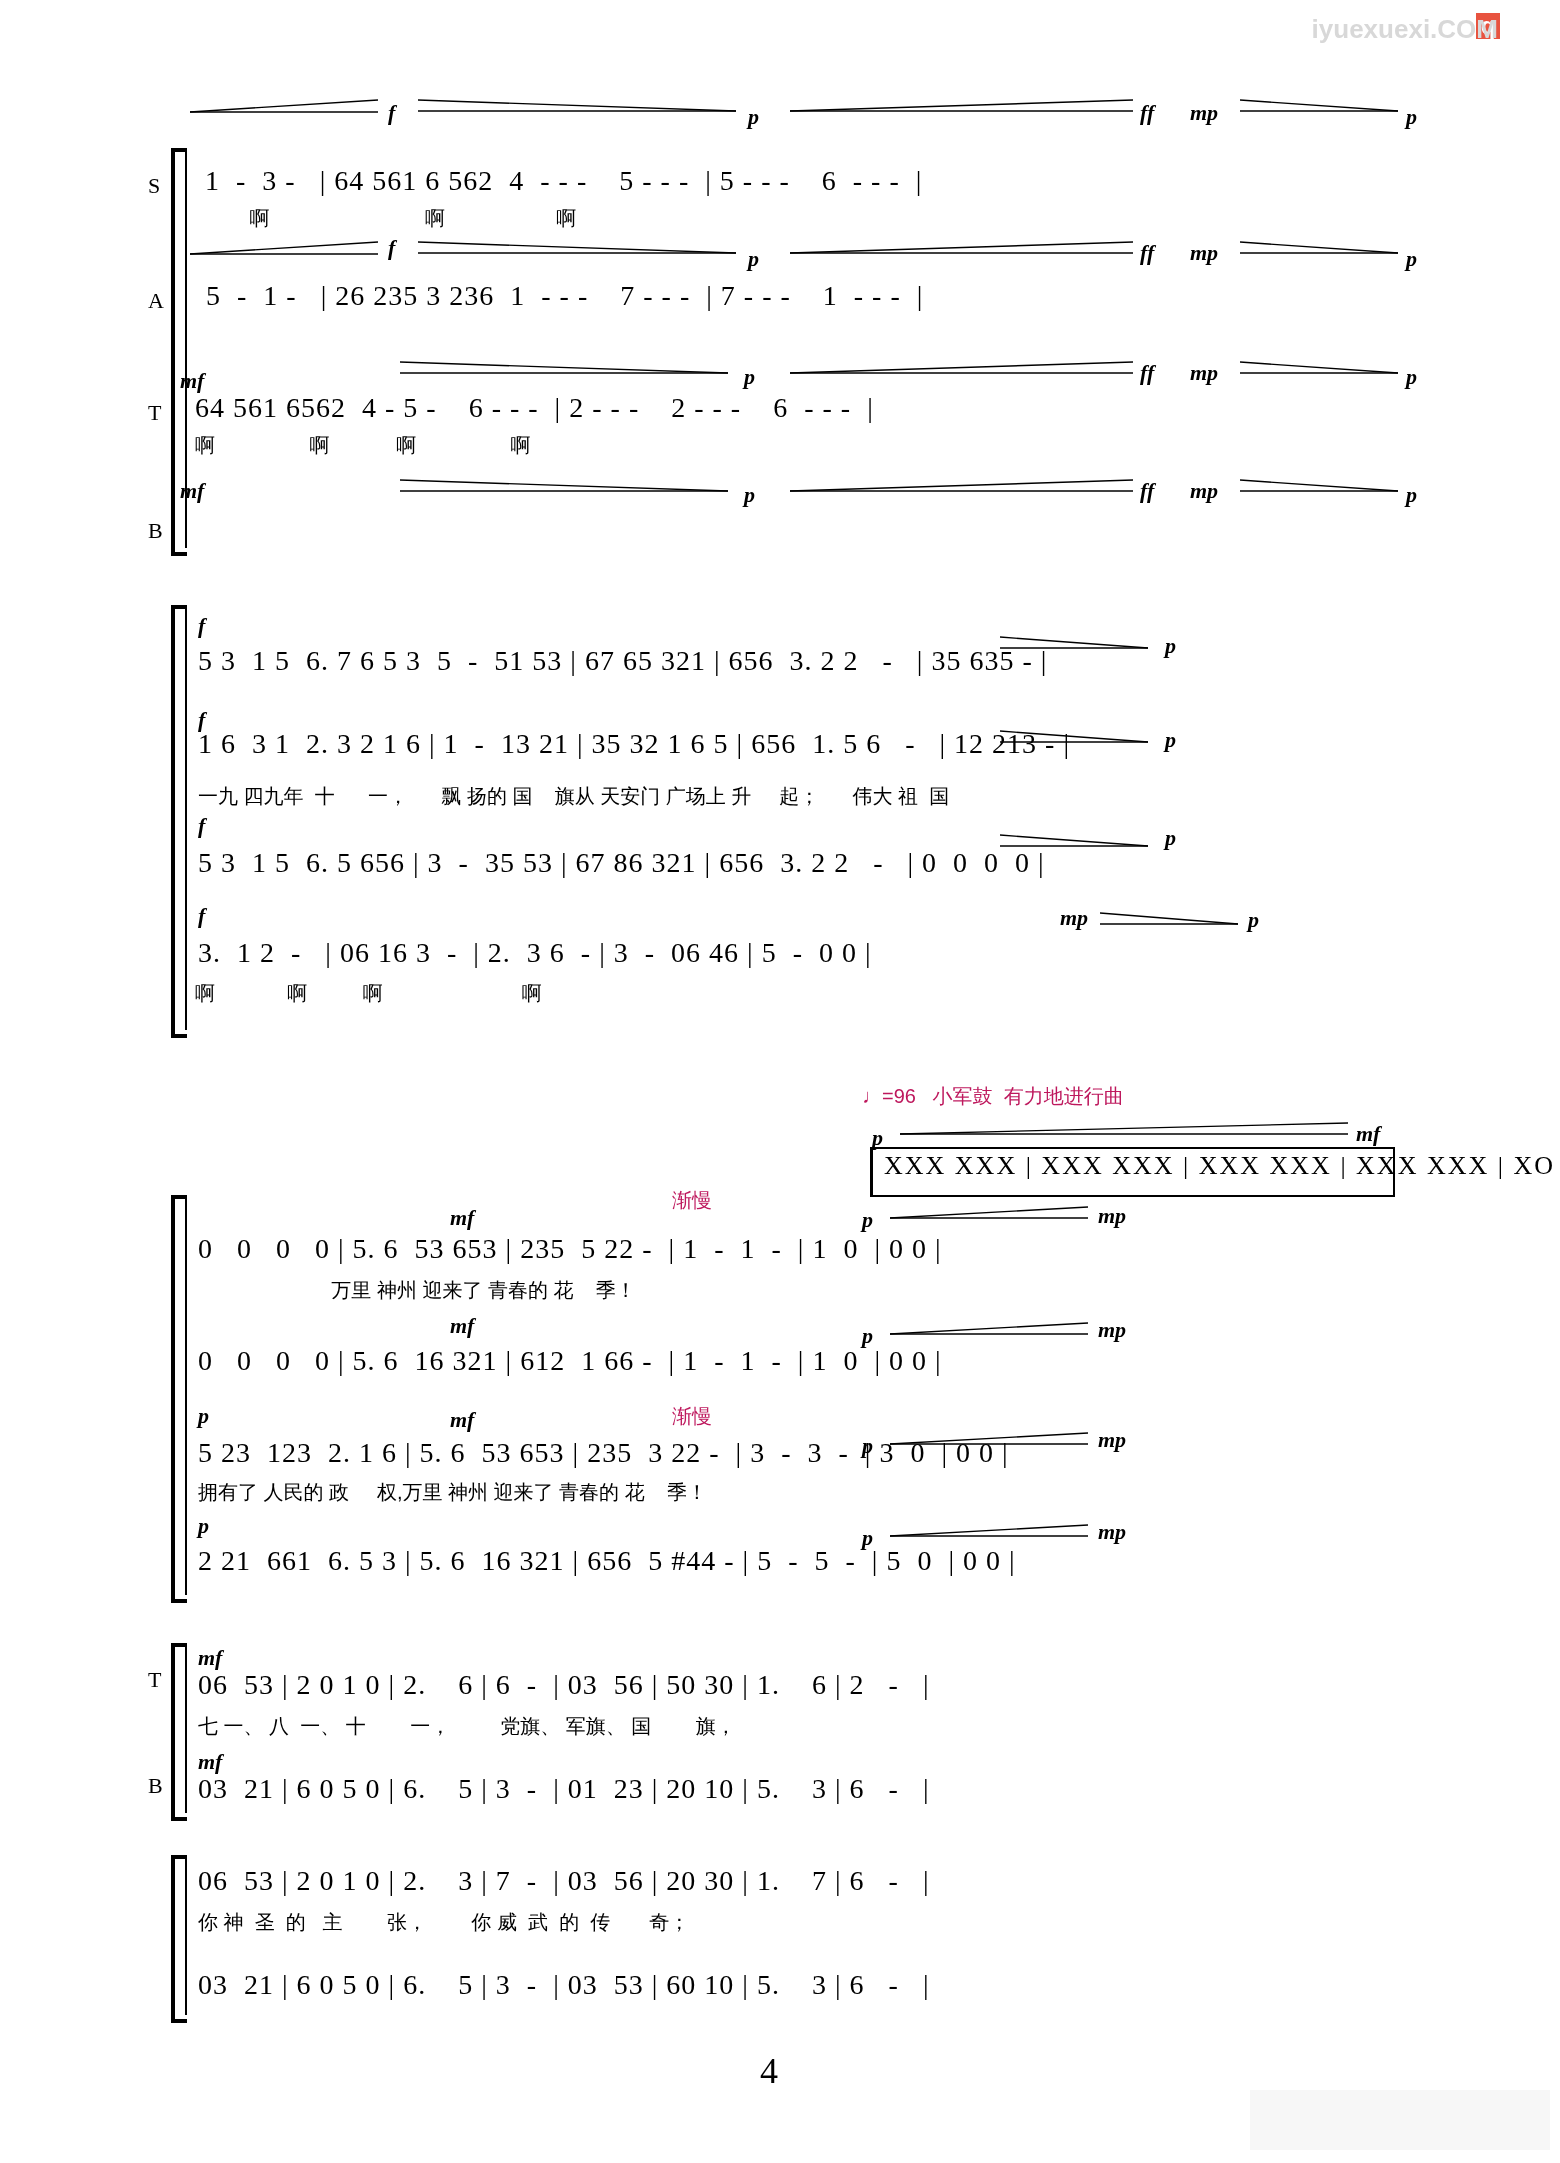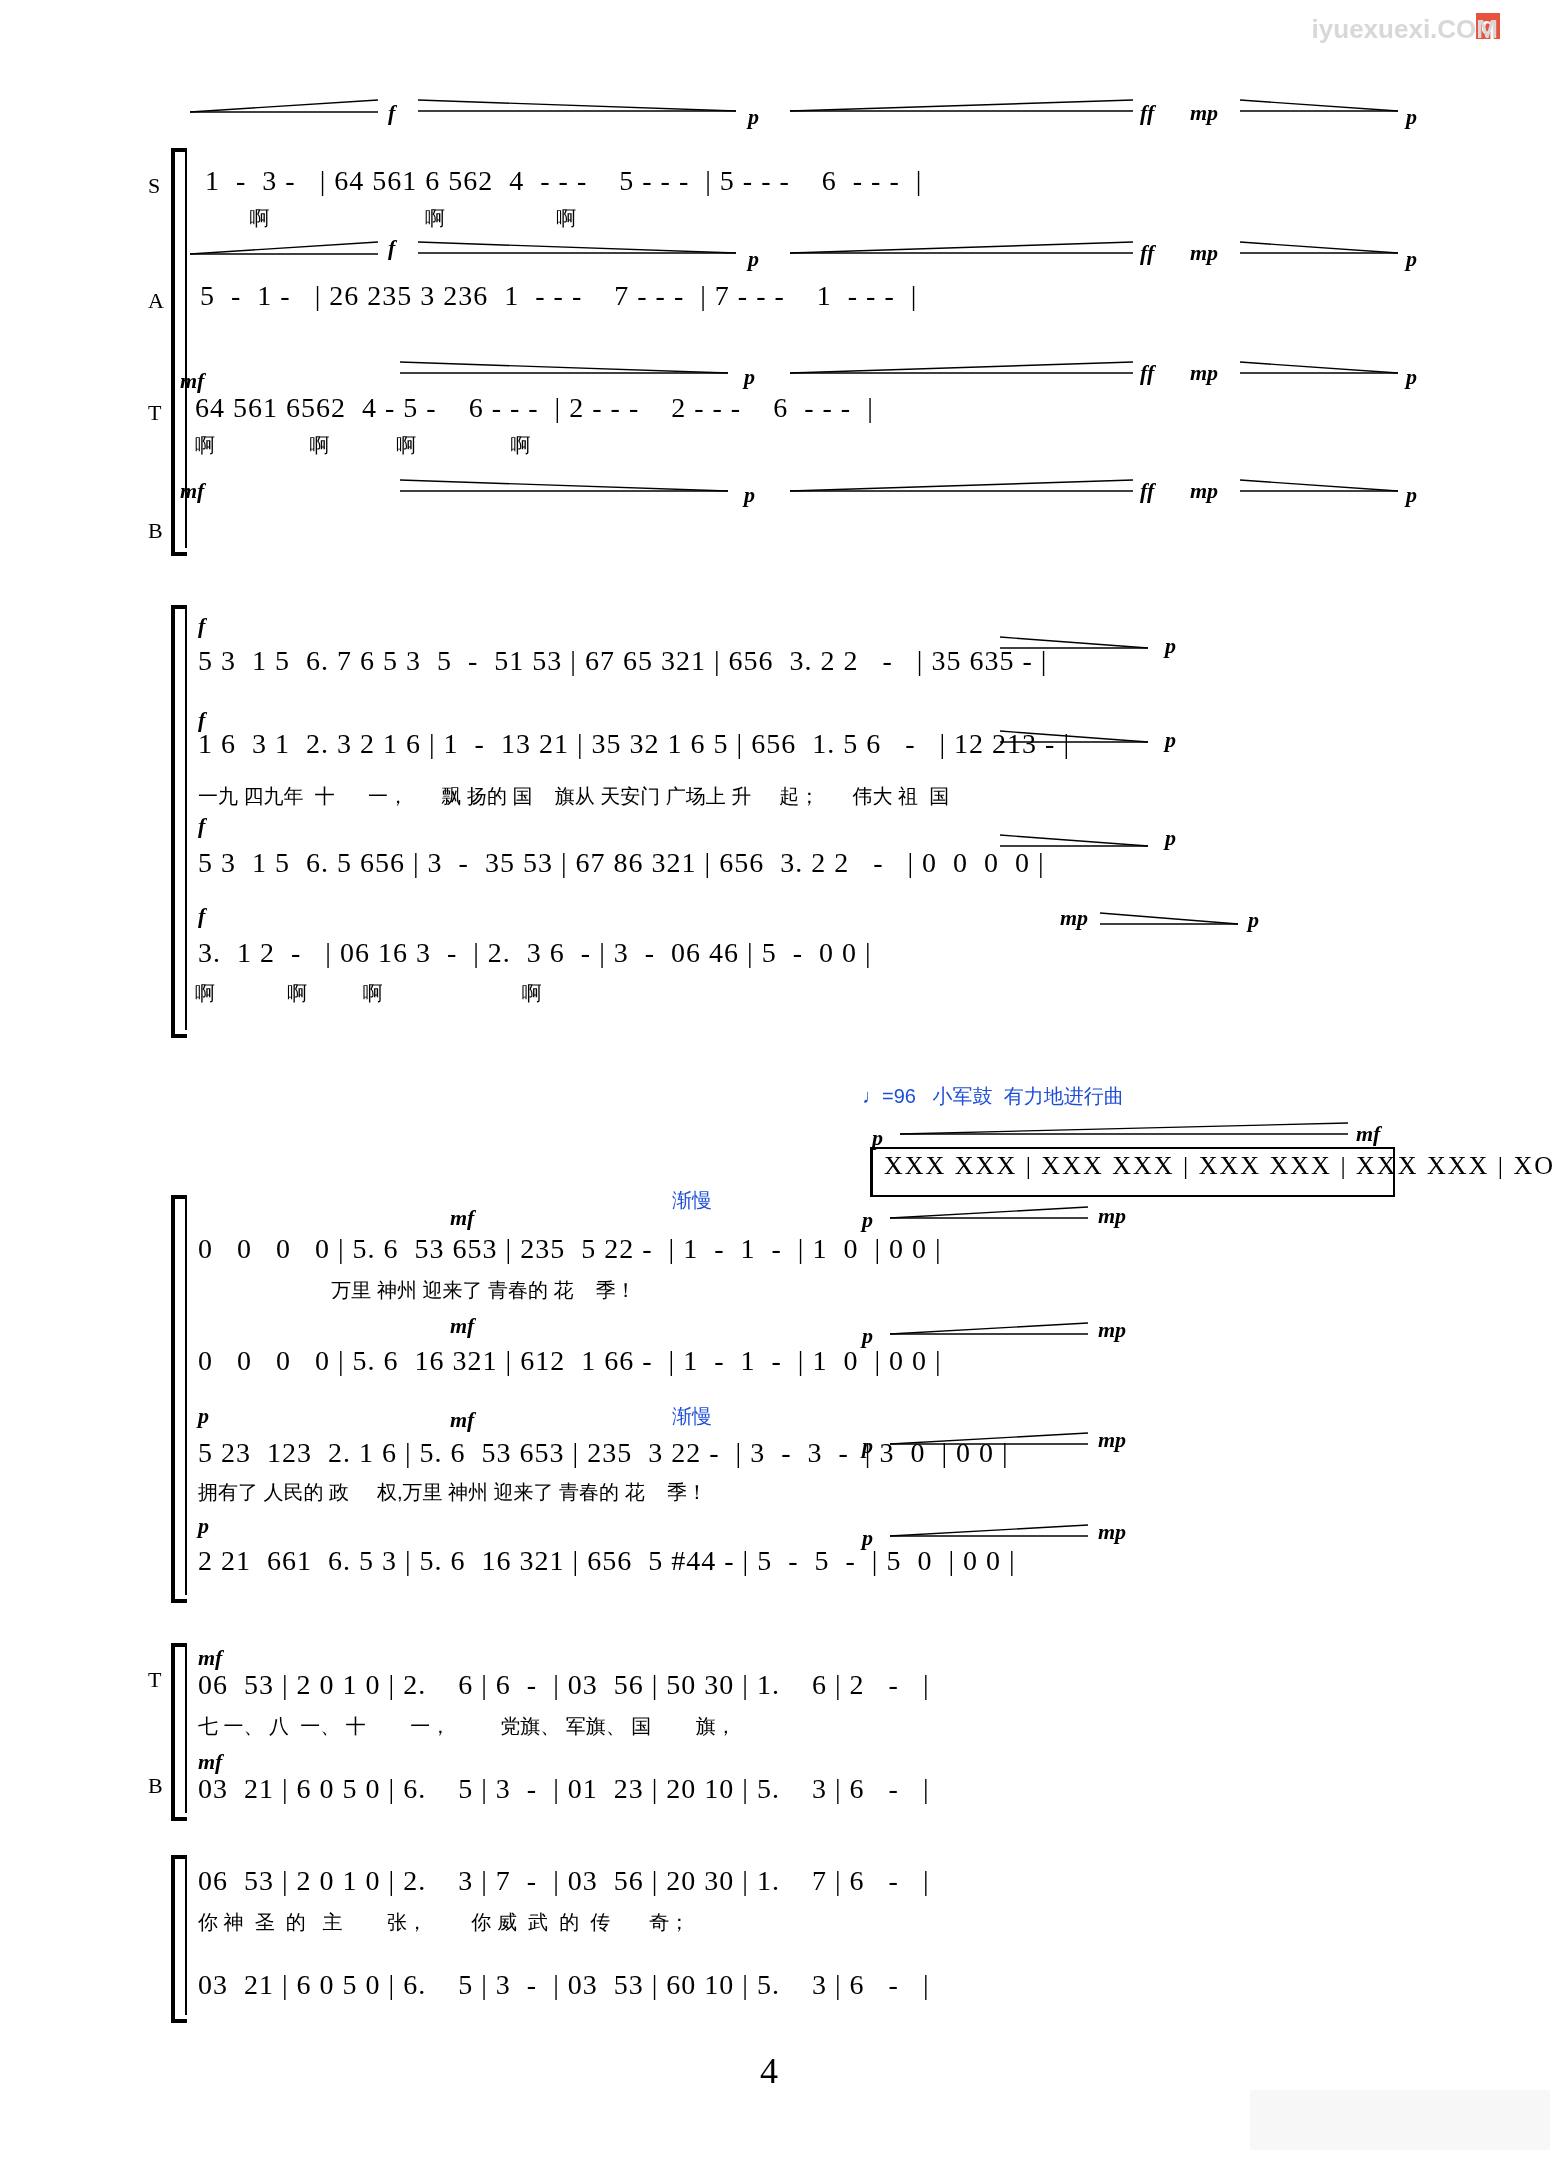--- a/index.html
+++ b/index.html
@@ -51,21 +51,21 @@
   }
   .dyn{
     position:absolute;
     font-family:"Liberation Serif", serif;
     font-style:italic;font-weight:bold;
     font-size:22px;color:#000;
   }
   .tempo{
     position:absolute;
     font-family:"Liberation Sans", sans-serif;
-    font-size:20px;color:#1d4ed8;white-space:pre;
+    font-size:20px;color:#be185d;white-space:pre;
   }
   .drum{
     position:absolute;
     font-family:"Liberation Serif", serif;
     font-size:26px;white-space:pre;color:#000;
   }
   .hair{
     position:absolute;height:14px;
   }
   .hair svg{display:block;}
@@ -150,21 +150,21 @@
     <div class="dyn" style="left:1190px;top:240px;">mp</div>
     <div class="hair" style="left:1240px;top:240px;width:160px;">
       <svg width="160" height="16">
           <line x1="0" y1="2" x2="158" y2="13" stroke="#000" stroke-width="1.4"></line>
           <line x1="0" y1="13" x2="158" y2="13" stroke="#000" stroke-width="1.4"></line>
         </svg>
     </div>
     <div class="dyn" style="left:1406px;top:246px;">p</div>
 
     <div class="voice-label" style="left:148px;top:288px;">A</div>
-    <div class="notes" style="left:200px;top:280px;">5  -  1 -   | 26 235 3 236  1  - - -    7 - - -  | 7 - - -    1  - - -  |</div>
+    <div class="notes" style="left:206px;top:280px;">5  -  1 -   | 26 235 3 236  1  - - -    7 - - -  | 7 - - -    1  - - -  |</div>
     <div class="lyrics" style="left:205px;top:320px;"></div>
 
     <div class="dyn" style="left:180px;top:368px;">mf</div>
     <div class="hair" style="left:400px;top:360px;width:330px;">
       <svg width="330" height="16">
           <line x1="0" y1="2" x2="328" y2="13" stroke="#000" stroke-width="1.4"></line>
           <line x1="0" y1="13" x2="328" y2="13" stroke="#000" stroke-width="1.4"></line>
         </svg>
     </div>
     <div class="dyn" style="left:744px;top:364px;">p</div>

